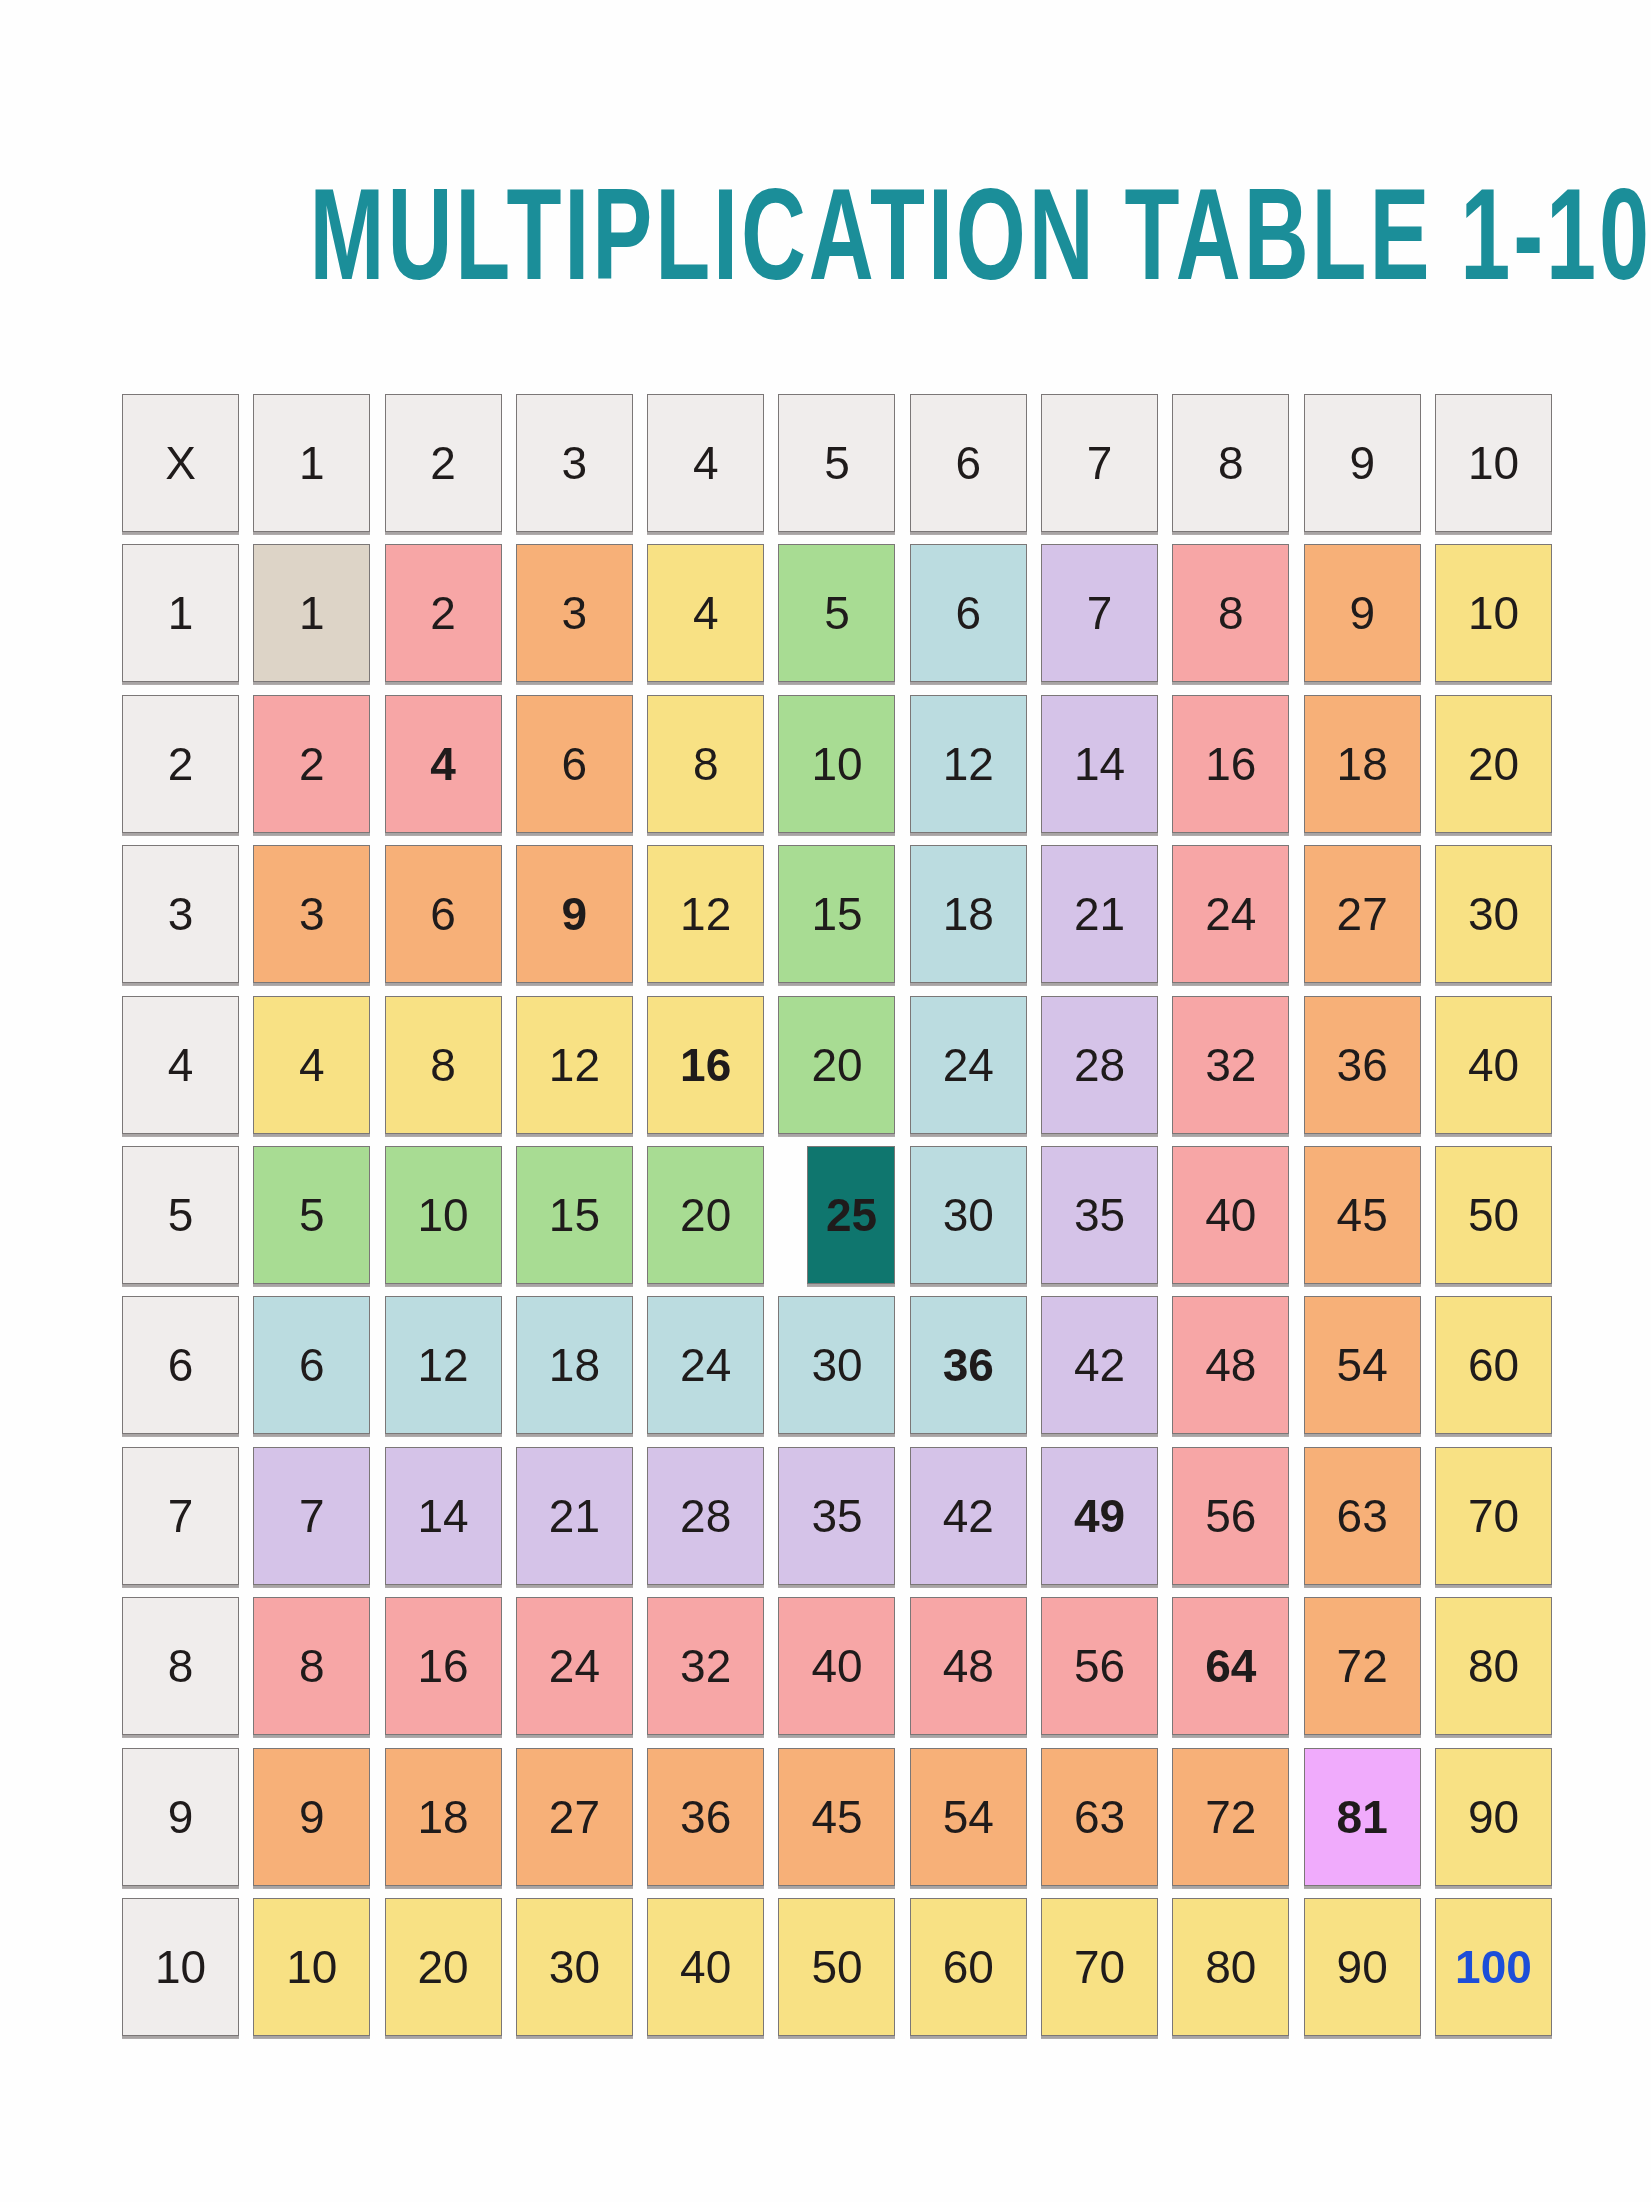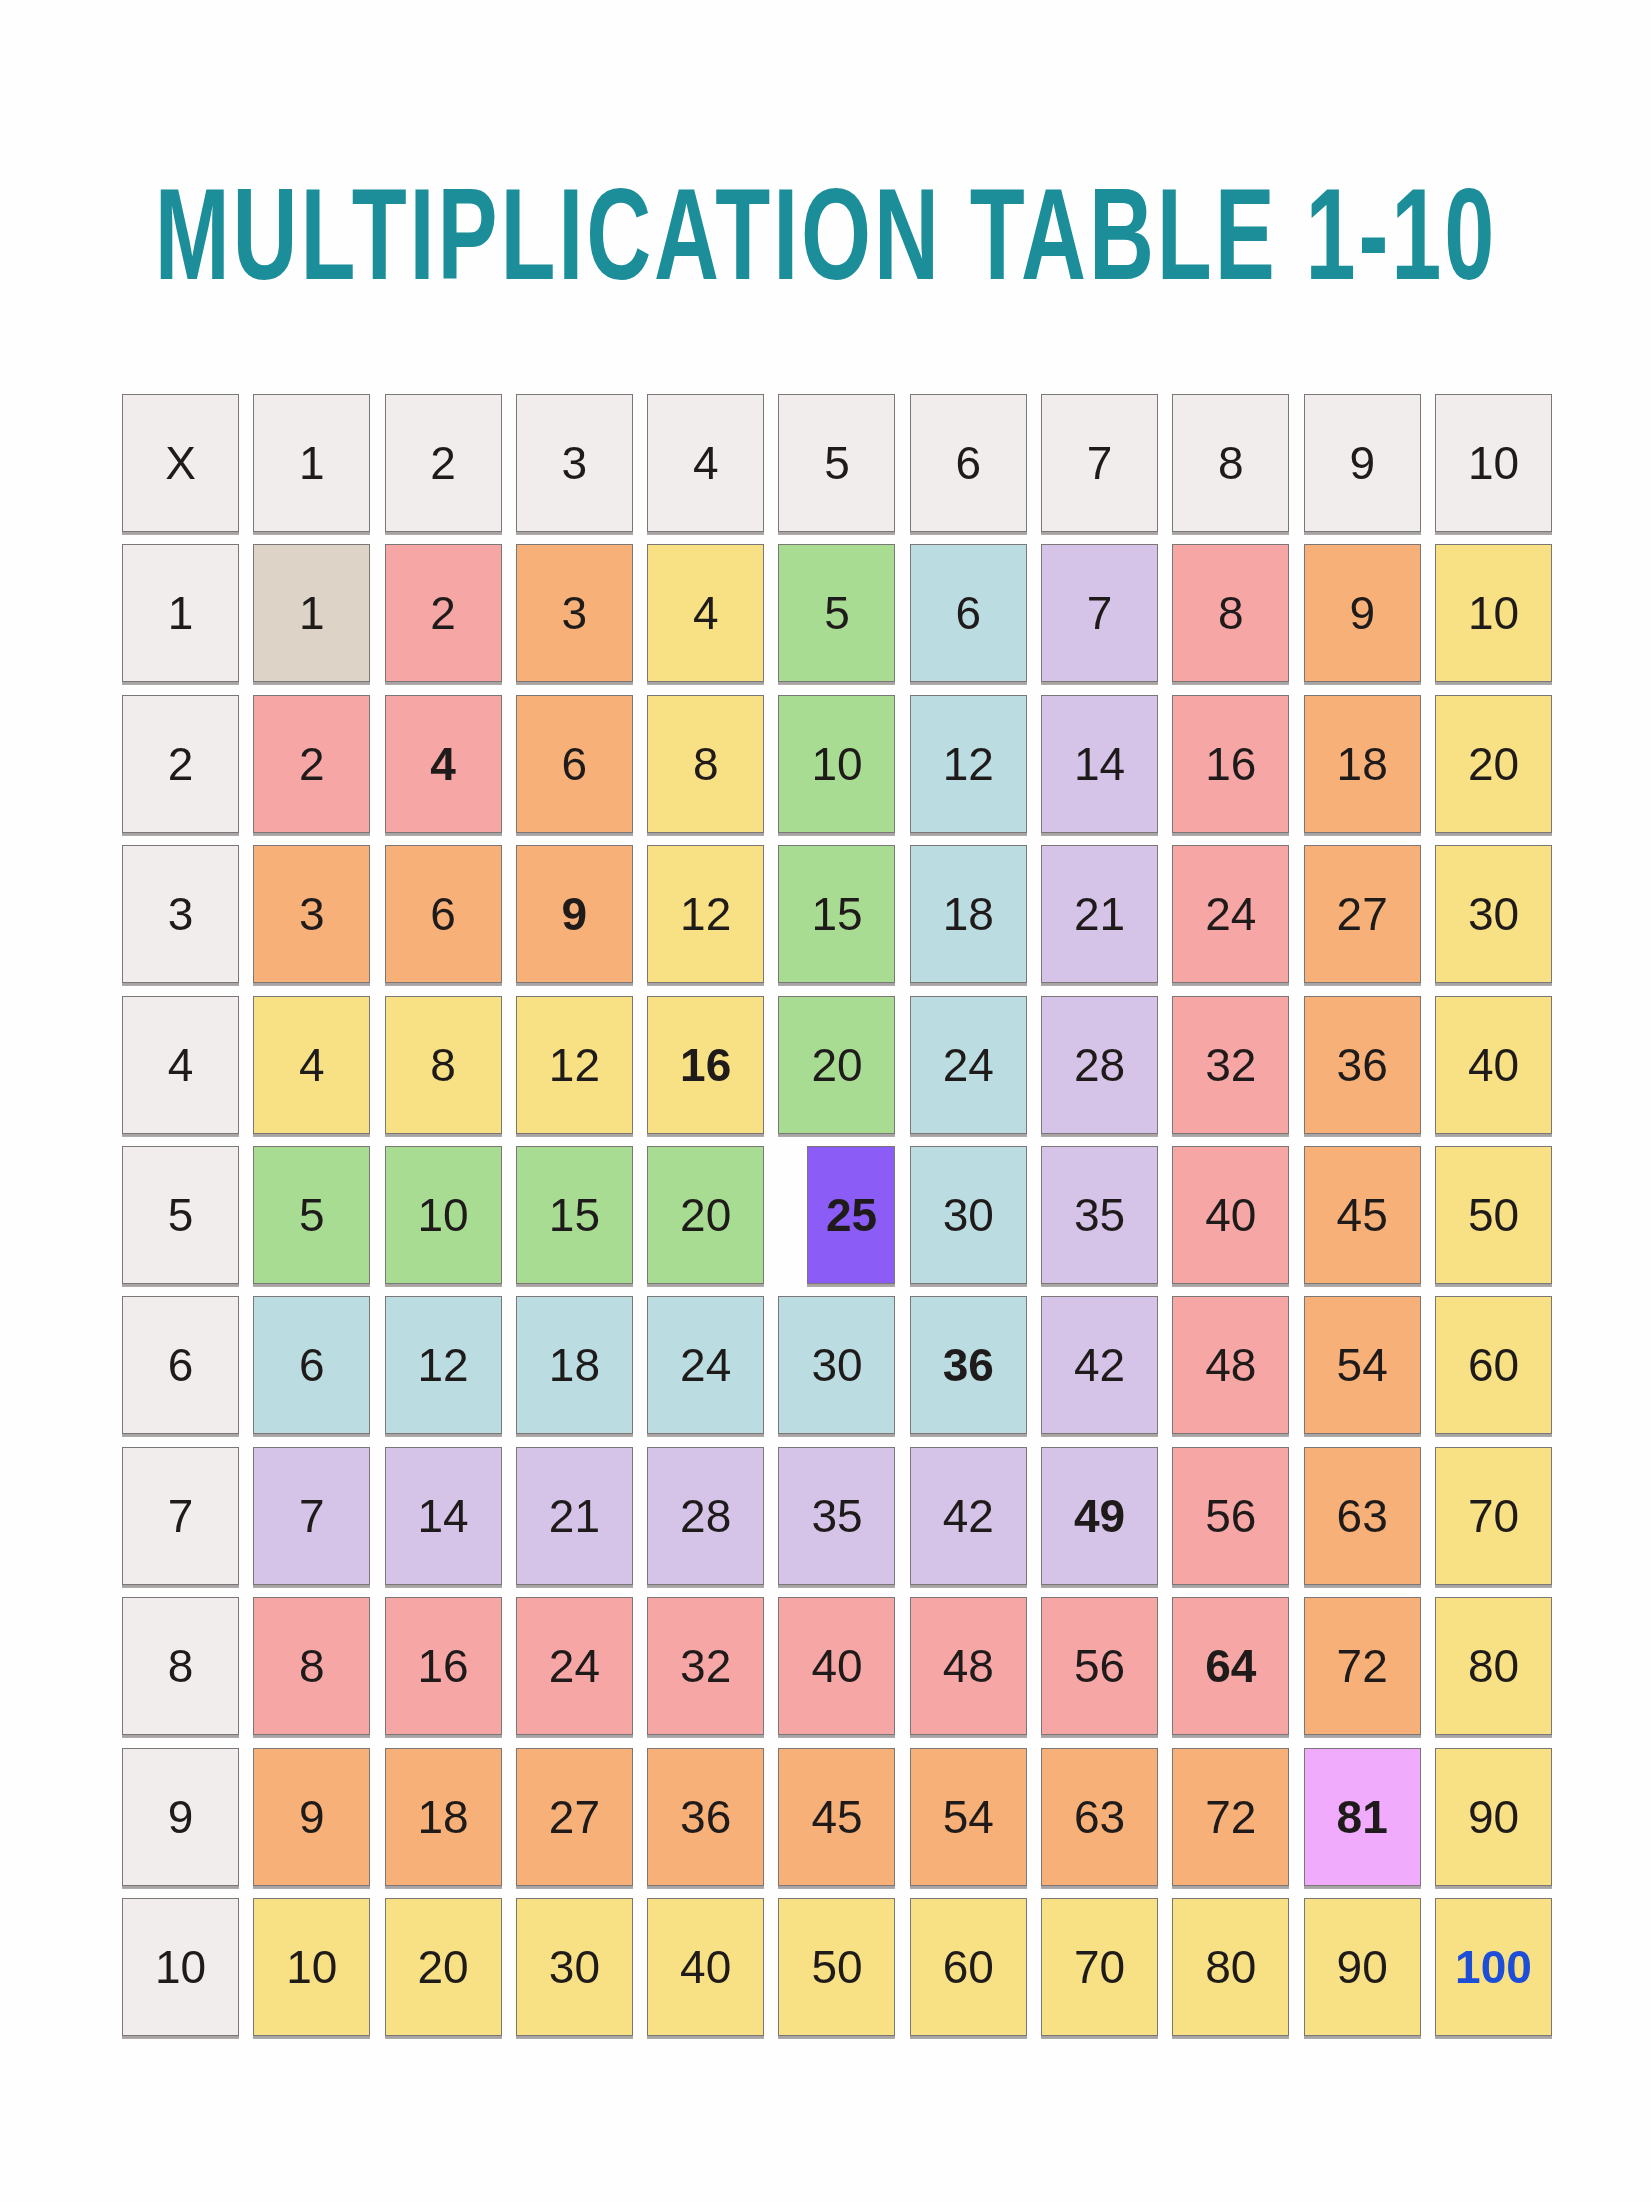--- a/index.html
+++ b/index.html
@@ -6,21 +6,21 @@
   body{
     width:1652px;height:2202px;
     background:#fefefe;
     font-family:"Liberation Sans", sans-serif;
     position:relative;
     overflow:hidden;
   }
   .title-wrap{
     position:absolute;
     top:187px;left:0;right:0;
-    text-align:center;
+    text-align:right;
   }
   .title-text{
     display:inline-block;
     font-weight:700;
     font-size:90px;
     line-height:1.05;
     letter-spacing:2.9px;
     transform:scaleY(1.45);
     transform-origin:50% 50%;
     white-space:nowrap;
@@ -109,21 +109,21 @@
     <div class="cell" style="background: rgb(187, 220, 224); border-color: rgb(123, 119, 119); color: rgb(31, 27, 27);">24</div>
     <div class="cell" style="background: rgb(213, 195, 232); border-color: rgb(123, 119, 119); color: rgb(31, 27, 27);">28</div>
     <div class="cell" style="background: rgb(247, 166, 166); border-color: rgb(123, 119, 119); color: rgb(31, 27, 27);">32</div>
     <div class="cell" style="background: rgb(247, 176, 120); border-color: rgb(123, 119, 119); color: rgb(31, 27, 27);">36</div>
     <div class="cell" style="background: rgb(248, 225, 132); border-color: rgb(123, 119, 119); color: rgb(31, 27, 27);">40</div>
     <div class="cell" style="background: rgb(240, 237, 236); border-color: rgb(123, 119, 119); color: rgb(31, 27, 27);">5</div>
     <div class="cell" style="background: rgb(168, 220, 147); border-color: rgb(123, 119, 119); color: rgb(31, 27, 27);">5</div>
     <div class="cell" style="background: rgb(168, 220, 147); border-color: rgb(123, 119, 119); color: rgb(31, 27, 27);">10</div>
     <div class="cell" style="background: rgb(168, 220, 147); border-color: rgb(123, 119, 119); color: rgb(31, 27, 27);">15</div>
     <div class="cell" style="background: rgb(168, 220, 147); border-color: rgb(123, 119, 119); color: rgb(31, 27, 27);">20</div>
-    <div class="cell bold" style="background: #8b5cf6; border-color: rgb(123, 119, 119); color: rgb(31, 27, 27); margin-left: 29px;">25</div>
+    <div class="cell bold" style="background: #0f766e; border-color: rgb(123, 119, 119); color: rgb(31, 27, 27); margin-left: 29px;">25</div>
     <div class="cell" style="background: rgb(187, 220, 224); border-color: rgb(123, 119, 119); color: rgb(31, 27, 27);">30</div>
     <div class="cell" style="background: rgb(213, 195, 232); border-color: rgb(123, 119, 119); color: rgb(31, 27, 27);">35</div>
     <div class="cell" style="background: rgb(247, 166, 166); border-color: rgb(123, 119, 119); color: rgb(31, 27, 27);">40</div>
     <div class="cell" style="background: rgb(247, 176, 120); border-color: rgb(123, 119, 119); color: rgb(31, 27, 27);">45</div>
     <div class="cell" style="background: rgb(248, 225, 132); border-color: rgb(123, 119, 119); color: rgb(31, 27, 27);">50</div>
     <div class="cell" style="background: rgb(240, 237, 236); border-color: rgb(123, 119, 119); color: rgb(31, 27, 27);">6</div>
     <div class="cell" style="background: rgb(187, 220, 224); border-color: rgb(123, 119, 119); color: rgb(31, 27, 27);">6</div>
     <div class="cell" style="background: rgb(187, 220, 224); border-color: rgb(123, 119, 119); color: rgb(31, 27, 27);">12</div>
     <div class="cell" style="background: rgb(187, 220, 224); border-color: rgb(123, 119, 119); color: rgb(31, 27, 27);">18</div>
     <div class="cell" style="background: rgb(187, 220, 224); border-color: rgb(123, 119, 119); color: rgb(31, 27, 27);">24</div>

